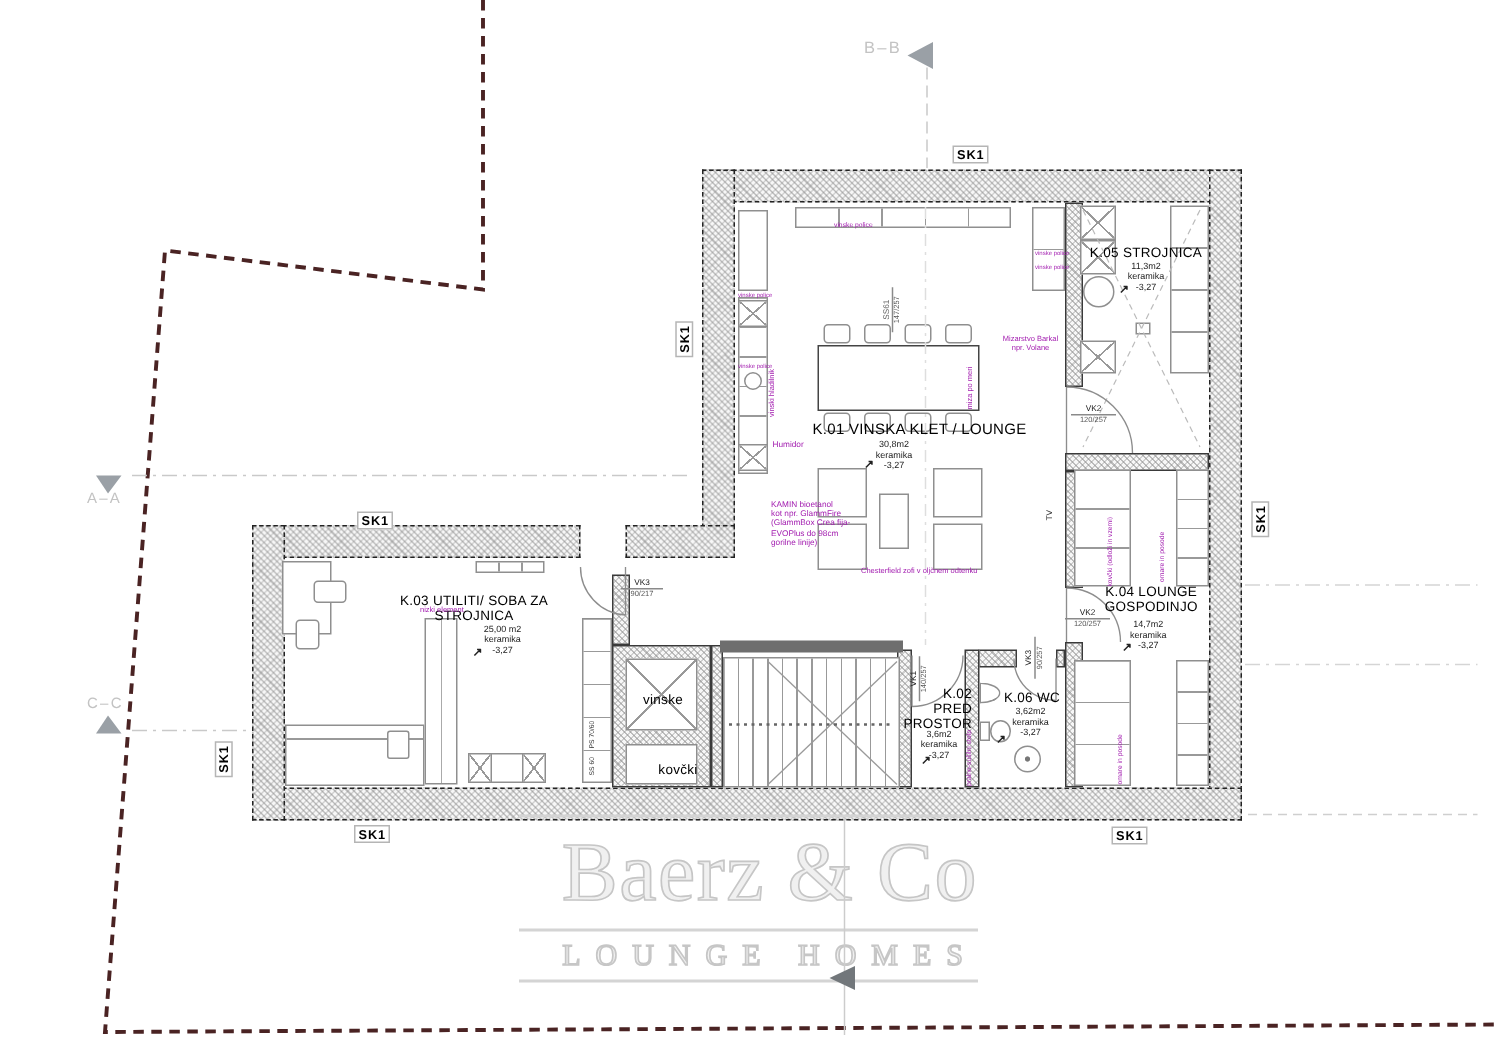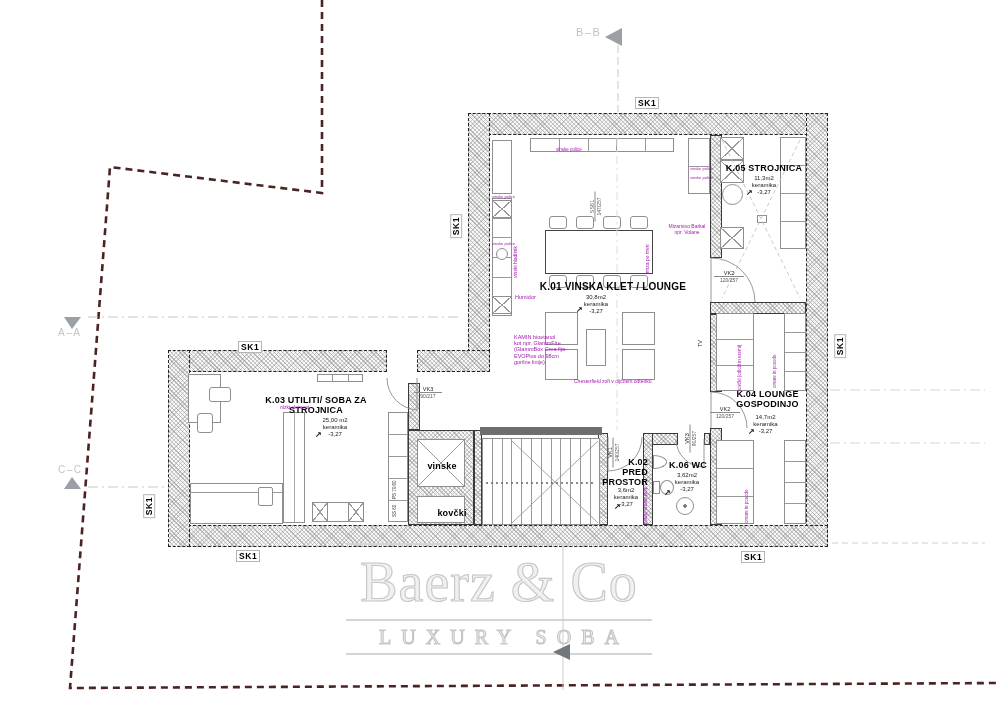--- a/index.html
+++ b/index.html
@@ -7,35 +7,35 @@
           font-family:"Liberation Sans",sans-serif;--ann:#a21caf}
   .wall{position:absolute;box-sizing:border-box;
         background:repeating-linear-gradient(45deg,rgba(140,140,140,.55) 0 1px,transparent 1px 3px),
                    repeating-linear-gradient(135deg,rgba(160,160,160,.45) 0 1px,transparent 1px 3px),#f7f7f7;
         border:1px dashed #222}
   .wall.solid{border:1px solid #3a3a3a}
   .furn{position:absolute;box-sizing:border-box;border:1px solid #8f8f8f;background:#fff}
   .xbox{background:linear-gradient(to top right,transparent calc(50% - .6px),#999 calc(50% - .6px) calc(50% + .6px),transparent calc(50% + .6px)),
                   linear-gradient(to bottom right,transparent calc(50% - .6px),#999 calc(50% - .6px) calc(50% + .6px),transparent calc(50% + .6px)),#fff}
   .lbl{position:absolute;white-space:nowrap;color:#111}
-  .room{font-weight:bold;color:#000;letter-spacing:.2px;font-size:9px;line-height:10px;text-align:center}
+  .room{font-weight:normal;color:#000;letter-spacing:.2px;font-size:9px;line-height:10px;text-align:center}
   .small{font-size:6px;line-height:6.8px;text-align:center;color:#222}
   .small div{white-space:nowrap}
   .purple{color:var(--ann)}
   .tiny{font-size:5.5px;line-height:6px}
   .micro{font-size:4.5px;line-height:5px}
   .vtext{writing-mode:vertical-rl;transform:rotate(180deg)}
   .sk1{position:absolute;font-size:8.5px;font-weight:bold;background:#fff;border:1px solid #b5b5b5;
        padding:0 2px;line-height:10px;letter-spacing:.6px;color:#000}
   .rot{transform:rotate(-90deg)}
   .doortag{position:absolute;font-size:5.5px;line-height:6px;text-align:center;color:#222}
   .doortag .sz{display:block;border-top:1px solid #8a8a8a;color:#555;font-size:5px}
   .marker{position:absolute;color:#c3c3c3;letter-spacing:1.5px;font-size:11px}
   .arrowg{position:absolute;font-size:8px;color:#222;font-weight:bold}
-  .logo{position:absolute;left:346px;top:543px;width:306px;text-align:center;
+  .logo{position:absolute;left:346px;top:543px;width:306px;text-align:right;
         font-family:"Liberation Serif",serif;color:#f0f0f0;-webkit-text-stroke:1.1px #c6c6c6}
   .logo .rule{height:2px;background:#d4d4d4}
   .logo .brand{font-size:56px;line-height:74px;letter-spacing:1px}
   .logo .tagline{font-size:20px;line-height:32px;letter-spacing:10px;text-indent:10px}
   svg{position:absolute;left:0;top:0}
 </style>
 </head>
 <body>
 
 <div class="canvas">
@@ -113,21 +113,21 @@
   <div class="furn" style="left:660px;top:480px;width:14px;height:15px;border-radius:50%"></div>
   <div class="furn" style="left:676px;top:497px;width:18px;height:18px;border-radius:50%;background:radial-gradient(circle at 50% 50%,#777 0 1.5px,transparent 2px),#fff"></div>
 
   <div class="furn" style="left:482px;top:438px;width:118px;height:87px;background:repeating-linear-gradient(90deg,transparent 0 8.8px,#999 8.8px 9.8px),#fff"></div>
   <div style="position:absolute;left:480px;top:427px;width:122px;height:8px;background:#6e6e6e"></div>
 
   <div class="logo">
     <div class="rule"></div>
     <div class="brand">Baerz &amp; Co</div>
     <div class="rule"></div>
-    <div class="tagline">LUXURY SOBA</div>
+    <div class="tagline">LOUNGE HOMES</div>
     <div class="rule"></div>
   </div>
 
   <svg width="1000" height="702" viewBox="0 0 1000 702">
     <polyline points="322,0 322,193 110,167 70,688 1000,683" fill="none" stroke="#4a2323" stroke-width="2.6" stroke-dasharray="7 5"></polyline>
     <g stroke="#c9c9c9" stroke-width="1" fill="none">
       <line x1="88" y1="317" x2="462" y2="317" stroke-dasharray="10 4 2 4"></line>
       <line x1="88" y1="487" x2="166" y2="487" stroke-dasharray="10 4 2 4"></line>
       <line x1="618" y1="45" x2="618" y2="112" stroke-dasharray="8 4"></line>
       <line x1="617" y1="138" x2="617" y2="430" stroke="#dedede" stroke-dasharray="8 4 2 4"></line>

